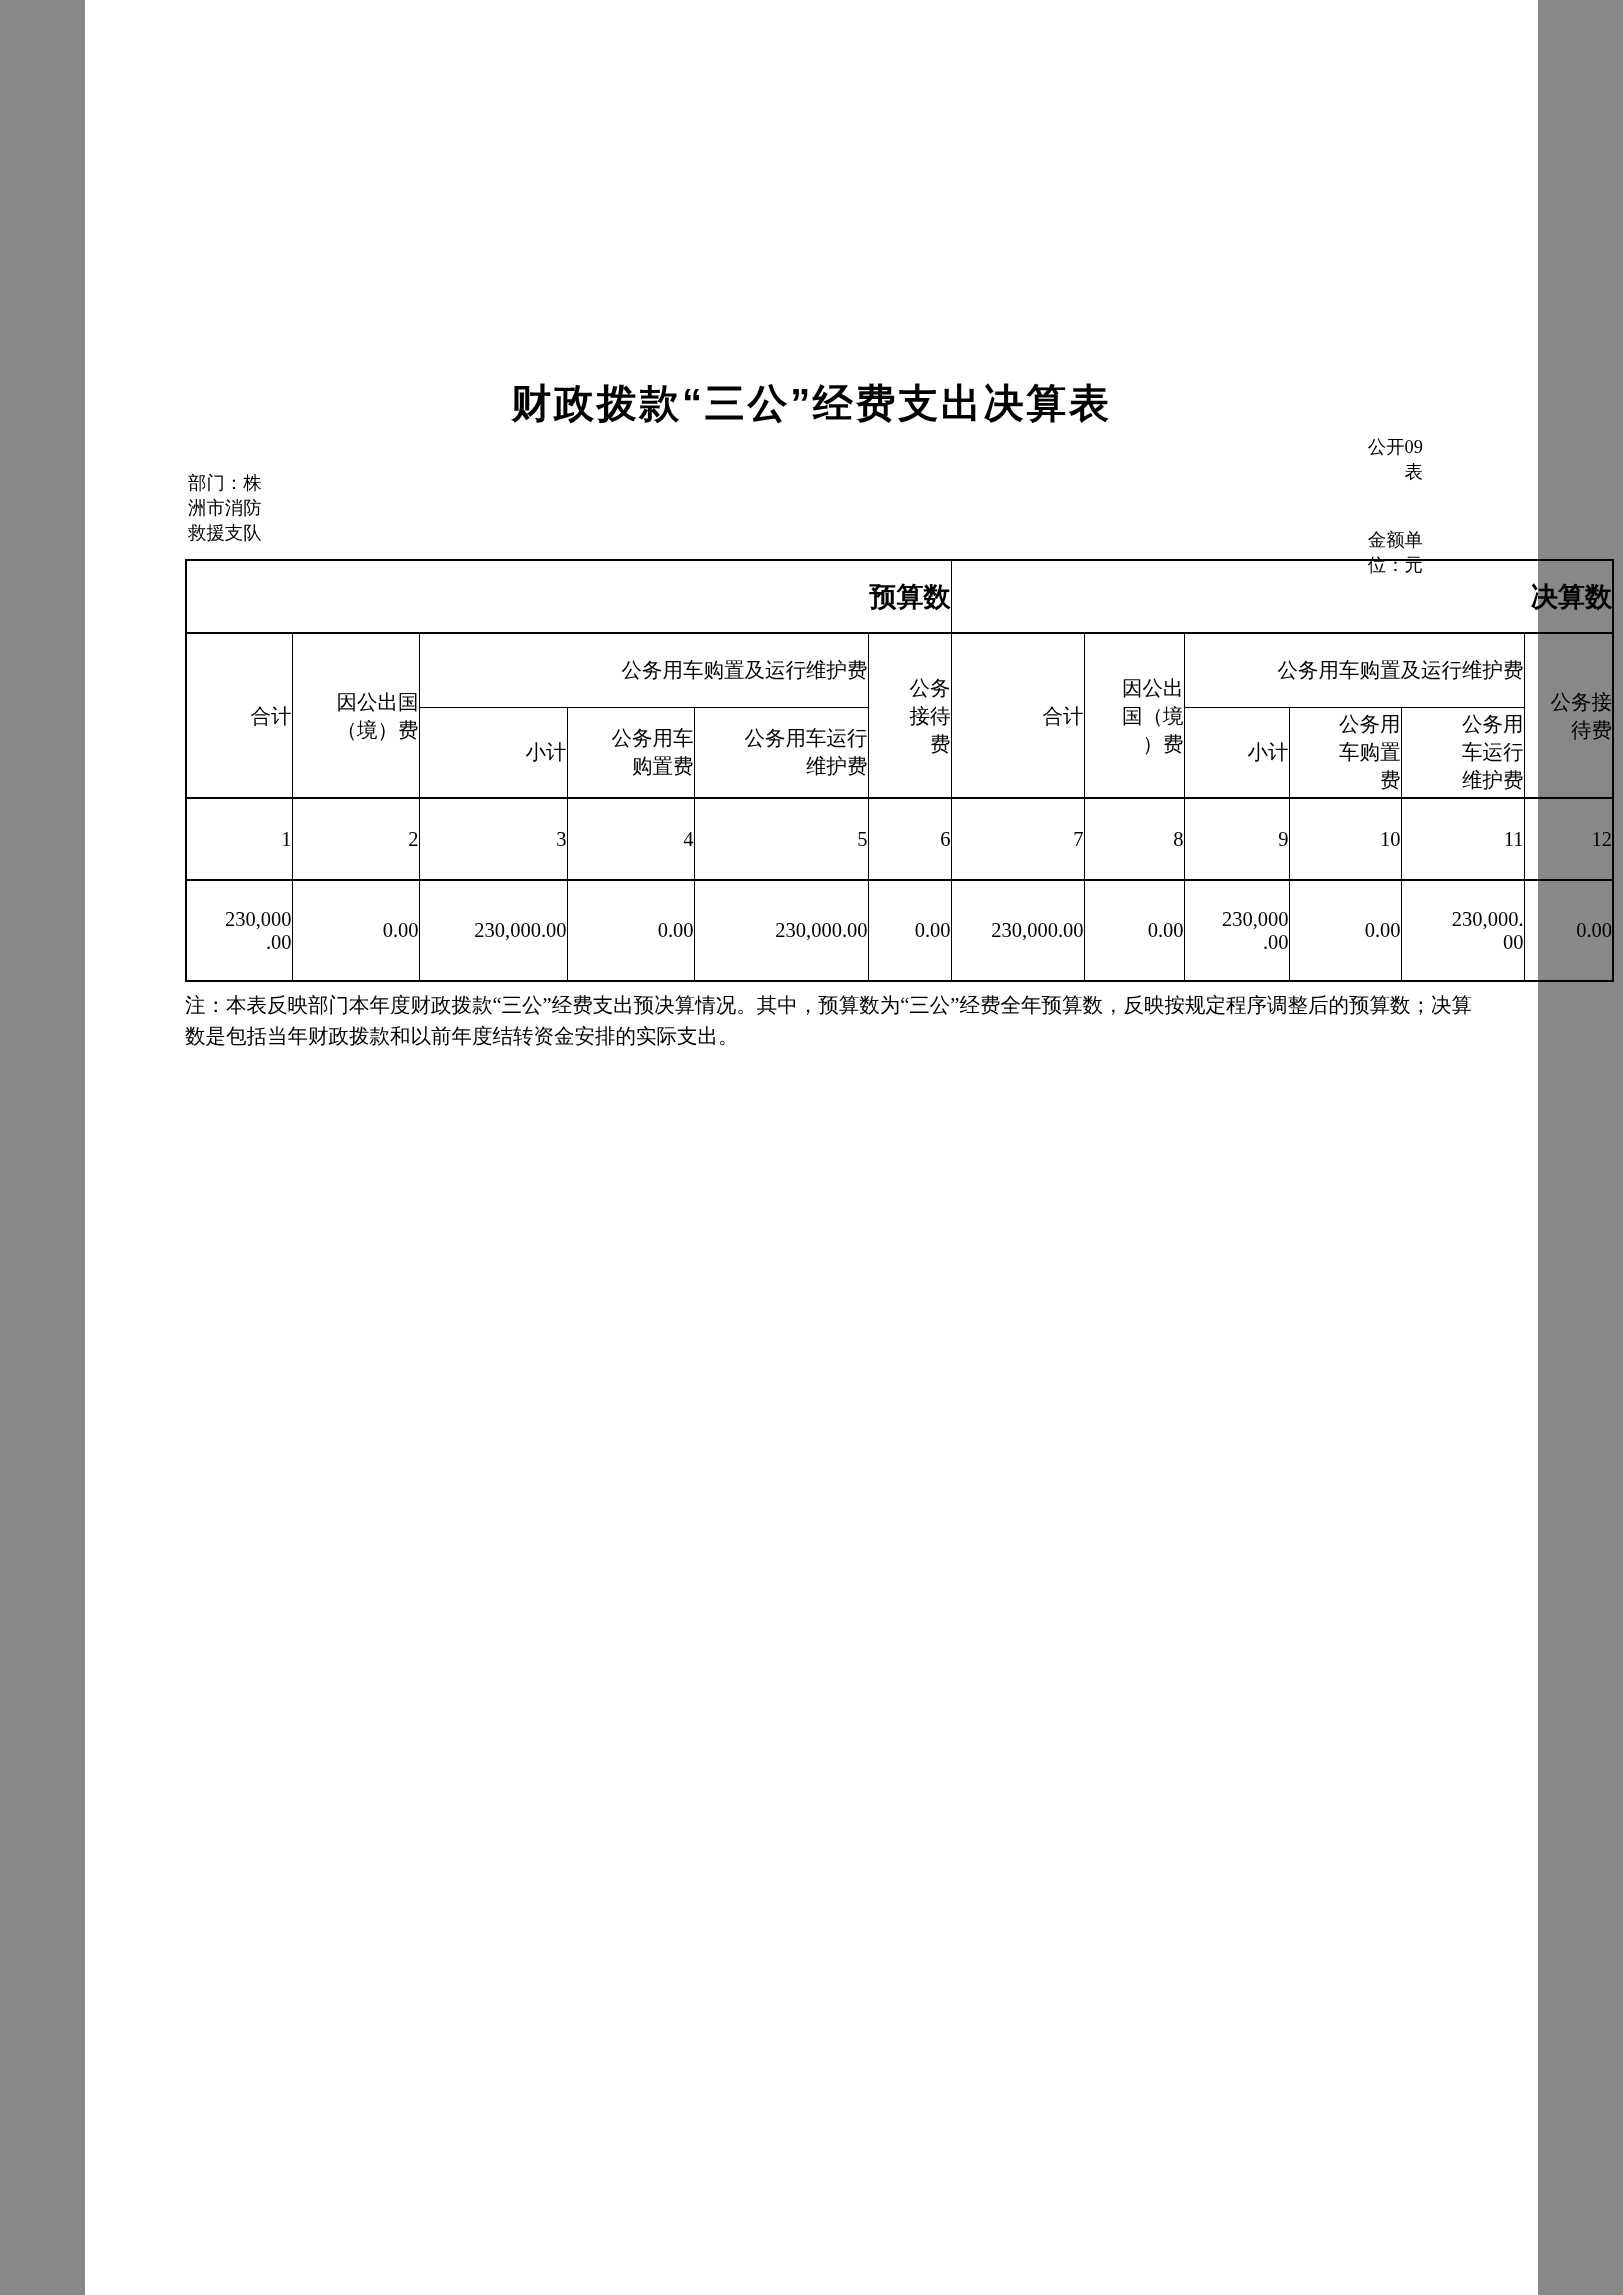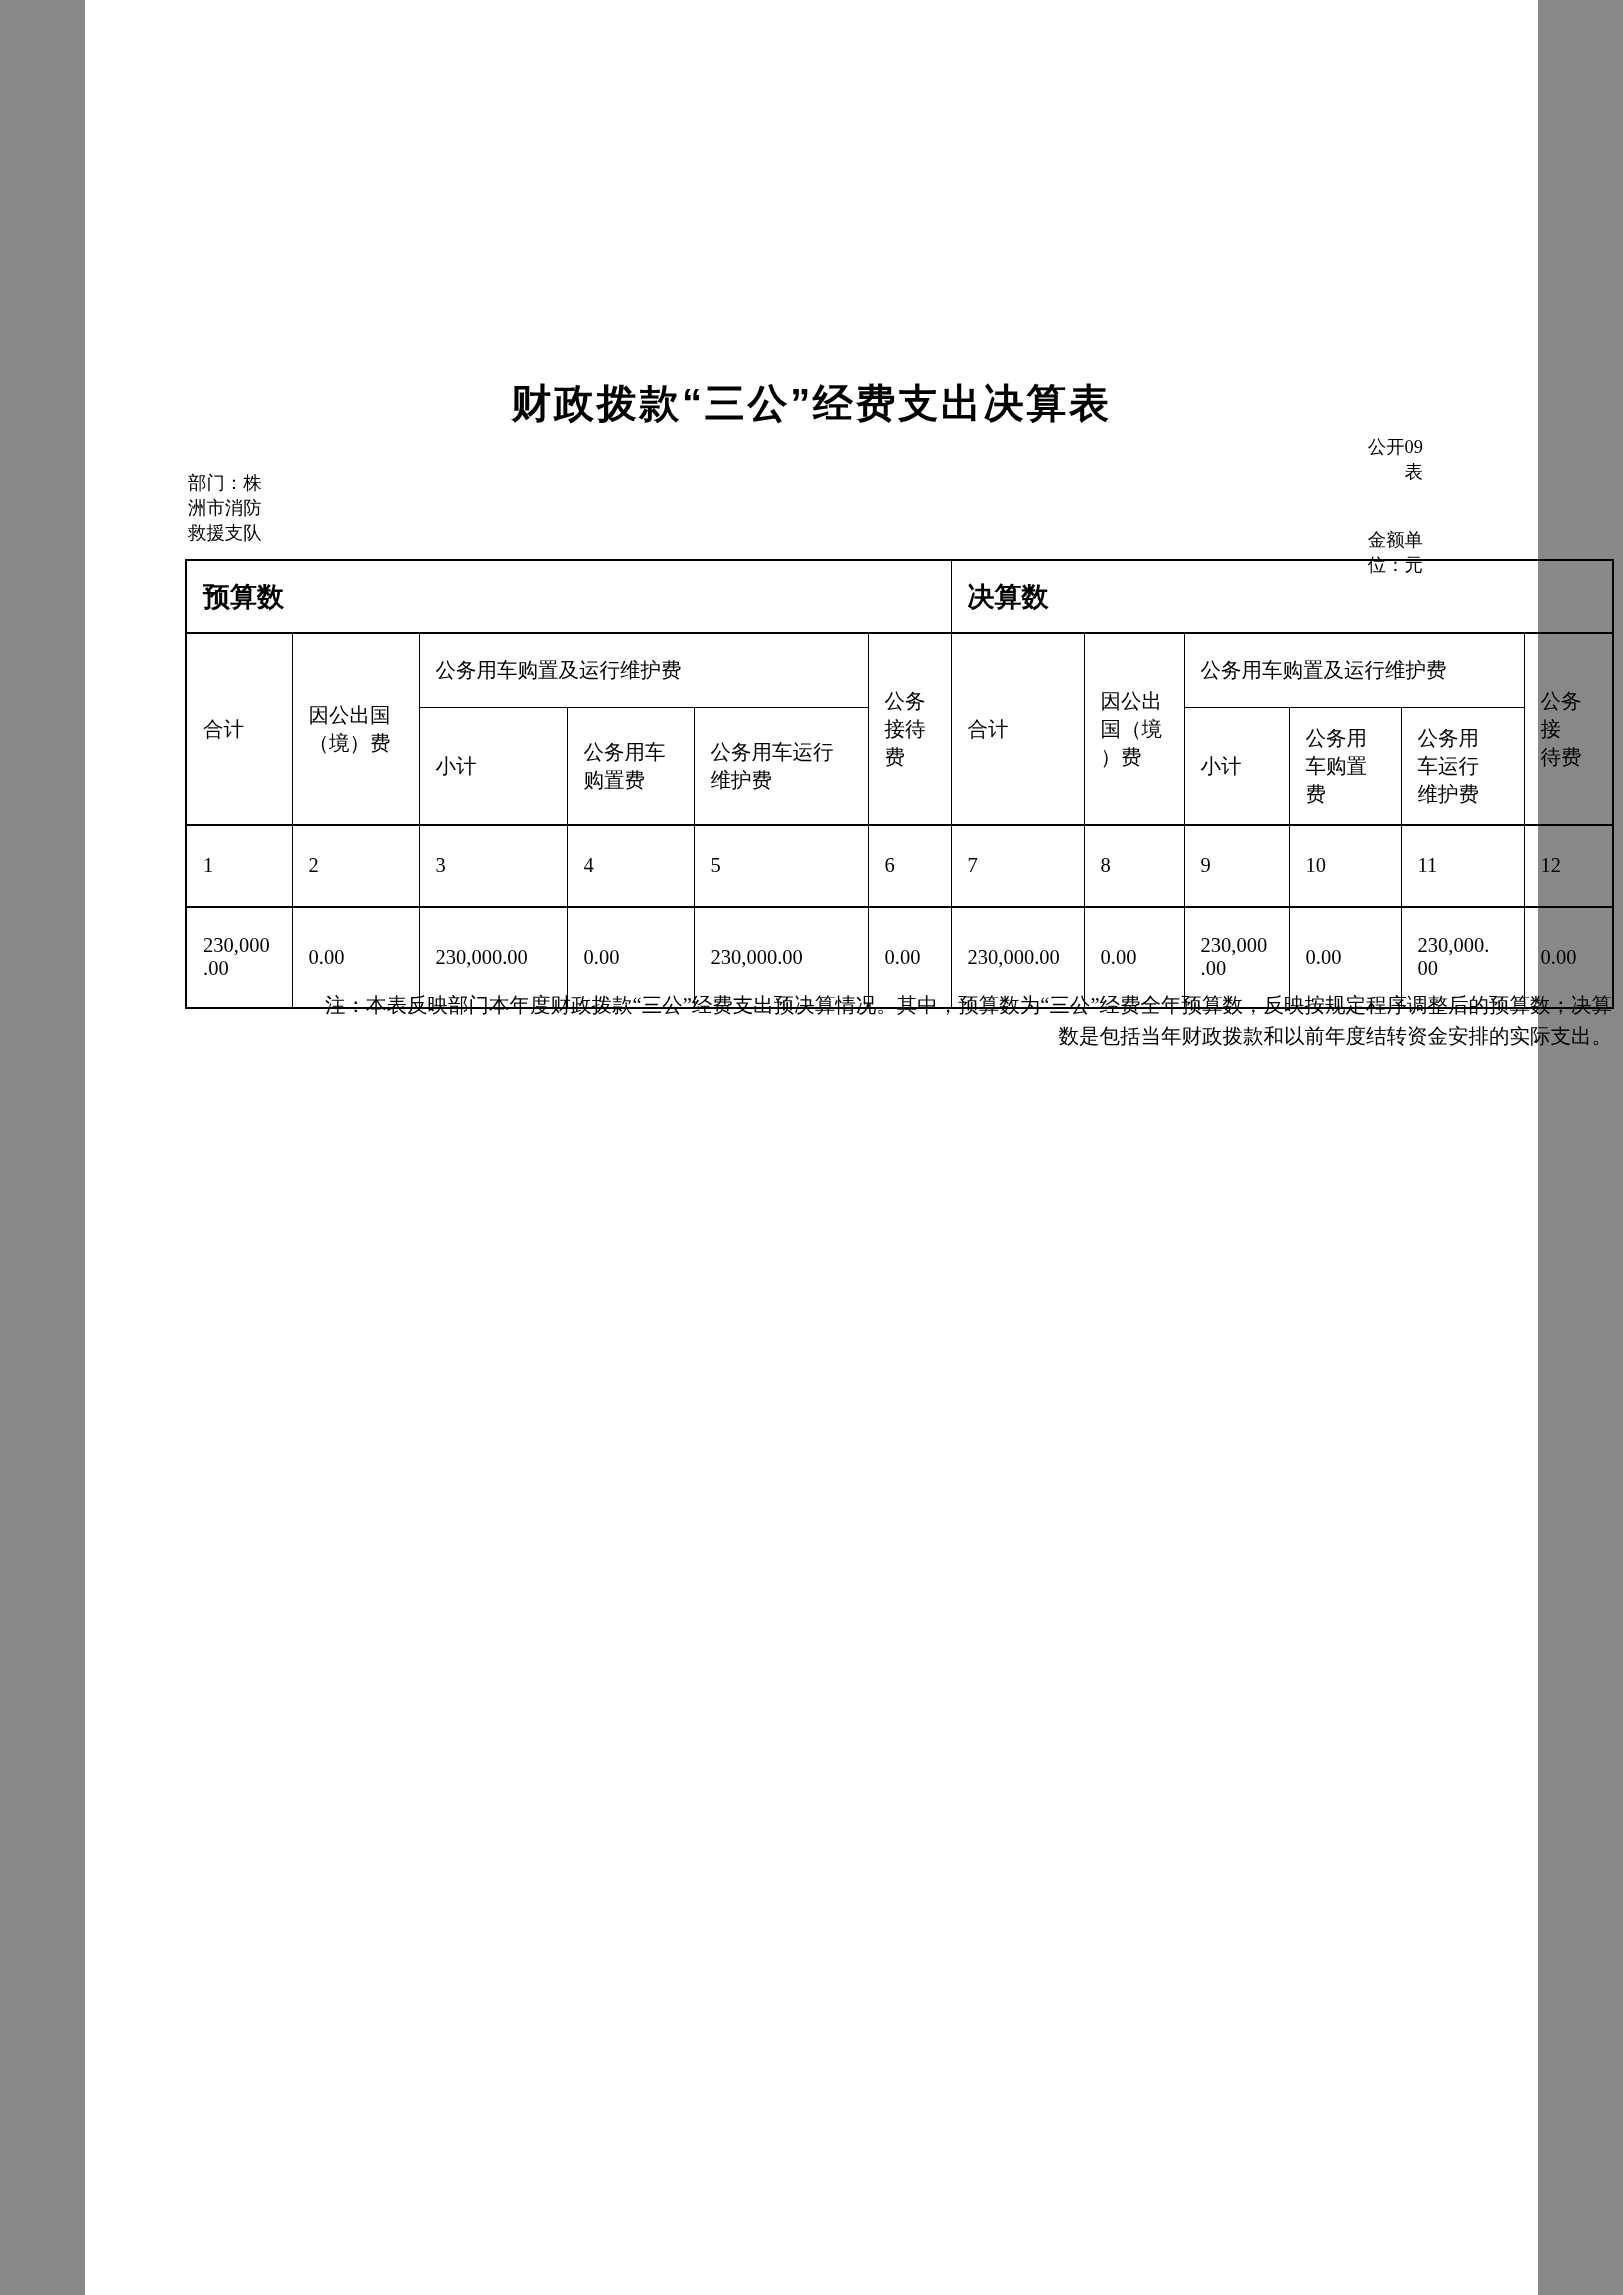--- a/index.html
+++ b/index.html
@@ -40,41 +40,41 @@
     position:absolute;top:559px;left:100px;
     width:1427px;
     border-collapse:collapse;
     table-layout:fixed;
     border:2px solid #000;
     font-size:20.5px;
   }
   table.grid td{
     border:1.4px solid #000;
     vertical-align:middle;
-    text-align:left;
-    padding:16px;
+    text-align:right;
+    padding:0;
     overflow:hidden;
   }
   tr.r1 td{border-bottom-width:2px;}
   tr.r4 td{border-top-width:2px;border-bottom-width:2px;}
   td.group{
     font-family:"Liberation Sans", sans-serif;
     font-weight:700;
     font-size:27px;
   }
   td.num{
     text-align:right;
     padding-right:8.2px;
   }
   .note{
     position:absolute;top:990px;left:100px;
     width:1427px;
     margin:0;
     font-size:20.5px;line-height:31px;
-    text-align:right;
+    text-align:left;
   }
   .pageno{
     position:absolute;top:2146px;left:0;right:0;
     text-align:center;
     font-size:26px;
   }
 </style>
 </head>
 <body>
 

